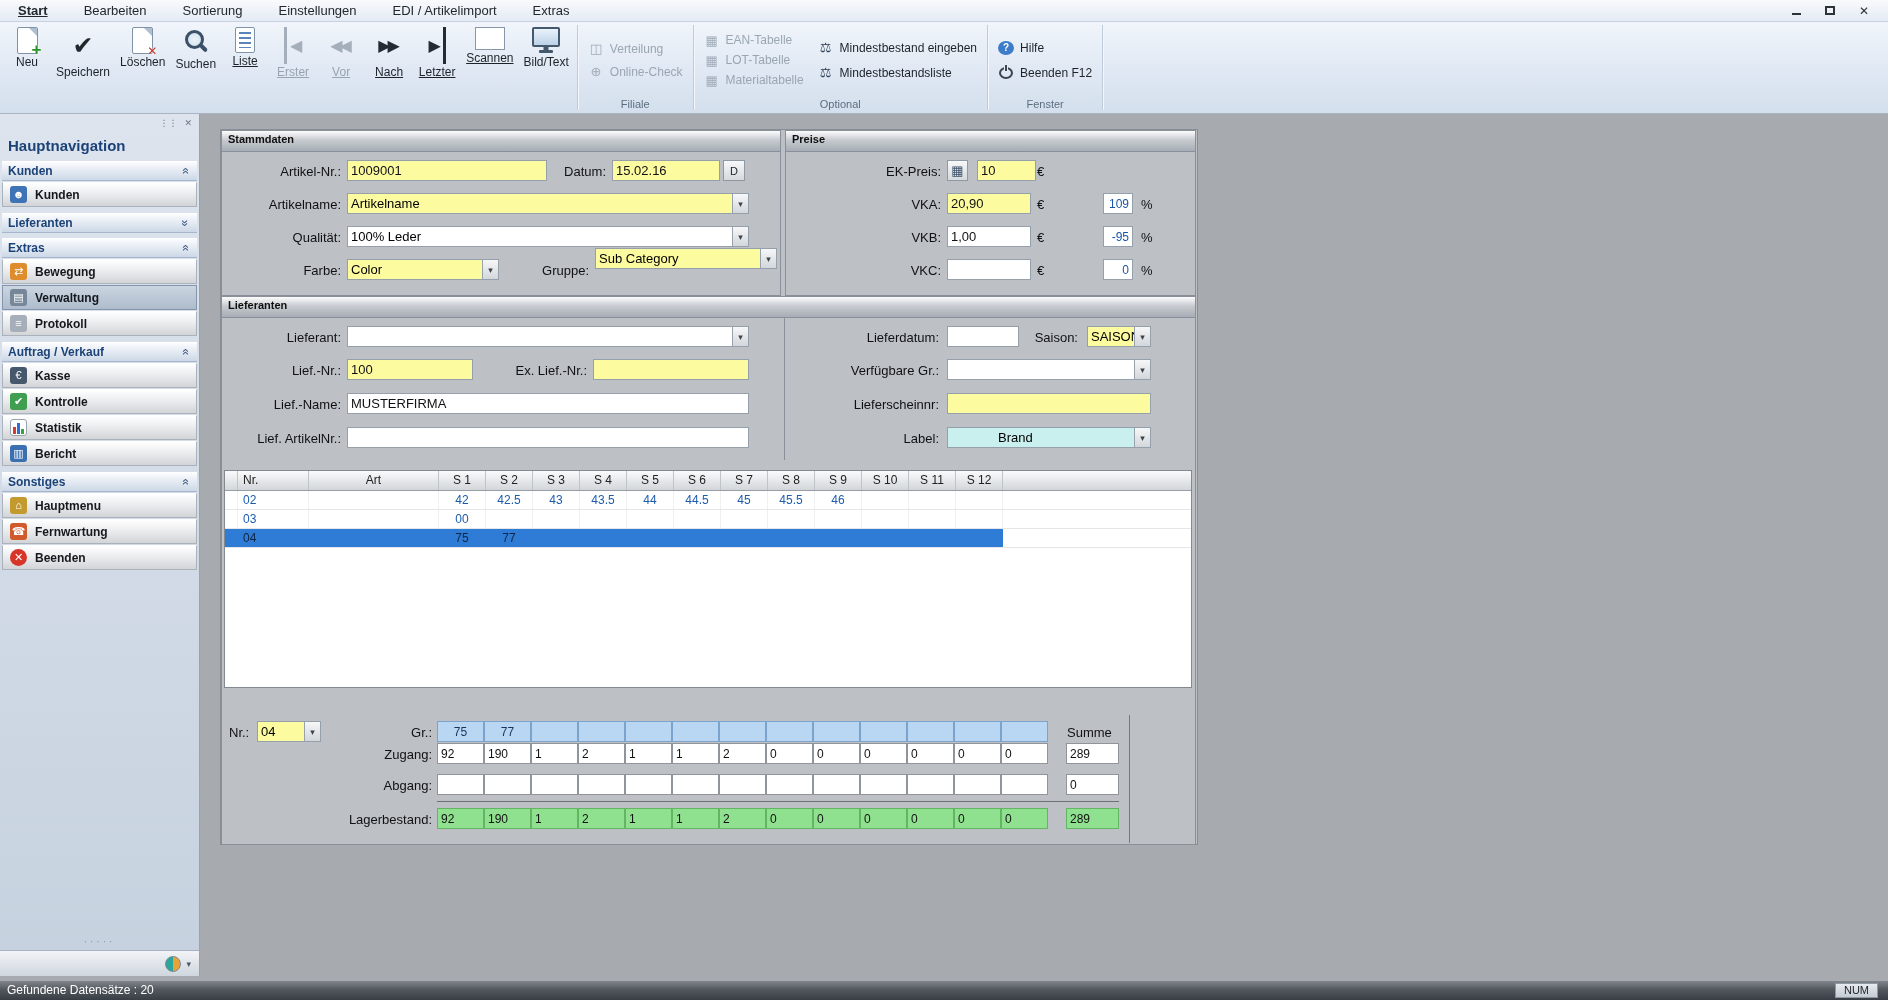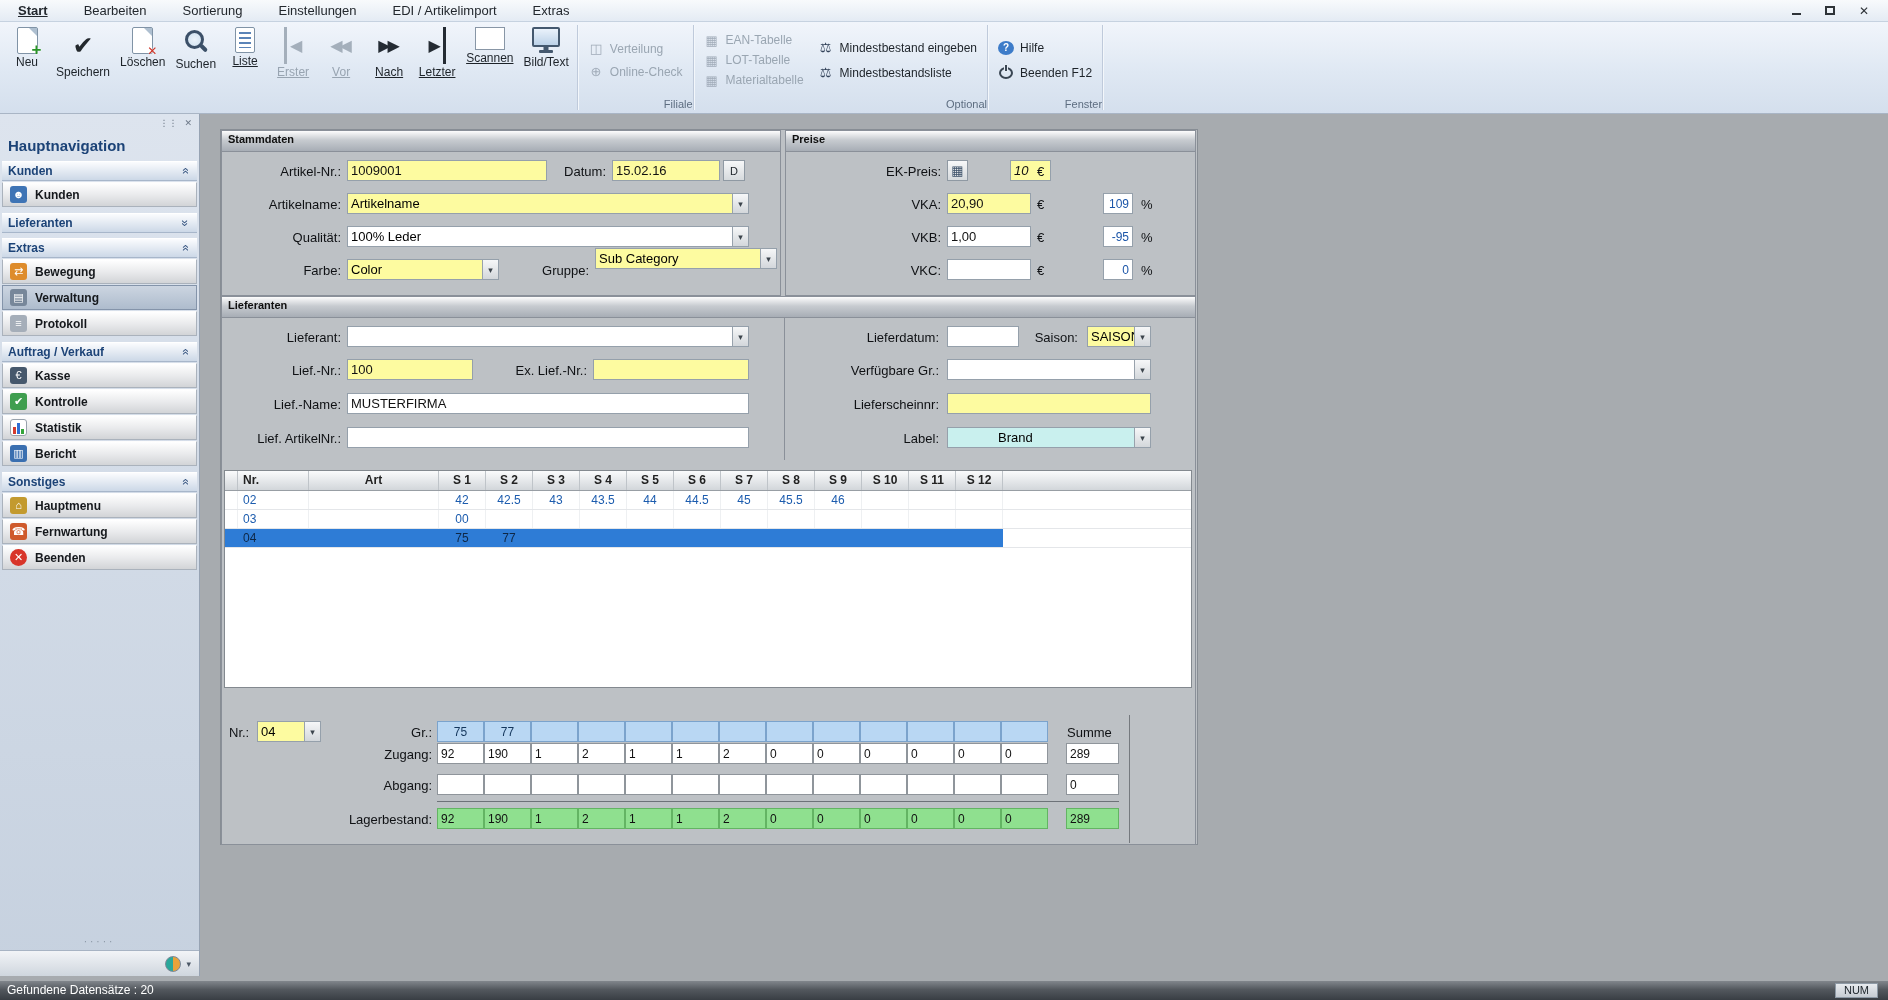--- a/index.html
+++ b/index.html
@@ -65,21 +65,21 @@
   .rbi-monitor::before { content:""; position:absolute; left:50%; bottom:-5px; transform:translateX(-50%);
     width:5px; height:4px; background:#44586e; }
   .rbi-monitor::after { content:""; position:absolute; left:50%; bottom:-8px; transform:translateX(-50%);
     width:14px; height:3px; background:#44586e; border-radius:1px; }
 
   .rb-group { display:flex; flex-direction:column; }
   .rb-gc { flex:1; display:flex; flex-direction:column; justify-content:center; gap:4px; padding:2px 10px; }
   .rb-cols { flex-direction:row; align-items:center; gap:14px; }
   .rb-stack3 { display:flex; flex-direction:column; gap:1px; }
   .rb-stack2 { display:flex; flex-direction:column; gap:6px; }
-  .rb-glabel { height:15px; text-align:right; font-size:11px; color:#5d6d80; }
+  .rb-glabel { height:15px; text-align:center; font-size:11px; color:#5d6d80; }
   .rb-sm { display:flex; align-items:center; gap:6px; font-size:12px; color:#1d2329; height:19px; white-space:nowrap; }
   .rb-sm.disabled { color:#9aa6b2; }
   .rbs { width:16px; text-align:center; font-size:13px; color:#33435a; flex:0 0 16px; }
   .rb-sm.disabled .rbs { color:#a0abb8; }
   .rbs-help { width:14px; height:14px; border-radius:50%; background:#3d7cc9; color:#fff !important;
     font-size:10px; font-weight:bold; display:inline-flex; align-items:center; justify-content:center; }
   .rbs-power { position:relative; width:14px; height:14px; display:inline-block; }
   .rbs-power::before { content:""; position:absolute; inset:1px; border:2px solid #3a4653; border-radius:50%; }
   .rbs-power::after { content:""; position:absolute; left:50%; top:-1px; transform:translateX(-50%);
     width:2px; height:6px; background:#3a4653; box-shadow:0 0 0 1px #e6edf5; }
@@ -141,21 +141,21 @@
   .calc-glyph { font-size:13px; color:#3c5068; }
   .pctbox { position:absolute; height:21px; width:30px; border:1px solid #95a0ab; background:#fff;
     color:#1b55a8; font-size:12px; text-align:right; padding:3px 3px 0 0; }
   .sym { position:absolute; font-size:13px; color:#0f1114; }
   .vdiv { position:absolute; width:1px; background:#8a9099; }
 
   
   #grid { position:absolute; left:3px; top:340px; width:968px; height:218px;
     background:#fff; border:1px solid #83898f; overflow:hidden; }
   .g-head { display:flex; height:20px; background:linear-gradient(#fafbfc,#d2d6da); border-bottom:1px solid #989ea4; }
-  .g-h { font-size:12px; color:#222; text-align:center; line-height:19px; border-right:1px solid #bfc4c9;font-weight:bold; }
+  .g-h { font-size:12px; color:#222; text-align:center; line-height:19px; border-right:1px solid #bfc4c9; }
   .g-row { display:flex; height:19px; border-bottom:1px solid #e4e6e9; }
   .g-c { font-size:12px; color:#1c5cae; line-height:18px; border-right:1px solid #eef0f2; text-align:center; overflow:hidden; }
   .g-gut { width:13px; } .g-nr { width:71px; text-align:left; padding-left:5px; }
   .g-art { width:130px; } .g-s { width:47px; } .g-fill { flex:1; border-right:none; }
   .g-row.sel .g-c { background:#2e7cd6; color:#0e2746; border-right-color:#2e7cd6; }
   .g-row.sel .g-fill { background:#fff; }
 
   
   .bz-row { position:absolute; left:216px; display:flex; }
   .bz-cell { width:47px; height:21px; border:1px solid #8f959b; background:#fff;
@@ -428,21 +428,21 @@
       <span class="dd-btn"></span>
     </div>
 
     <div class="fbox" style="left:564px;top:0;width:411px;height:166px">
       <div class="sec-head">Preise</div>
     </div>
     <div class="flabel" style="left:590px;top:34px;width:130px">EK-Preis:</div>
     <div class="mini-btn" style="left:726px;top:30px;width:21px">
         <span class="calc-glyph">▦</span>
       </div>
-    <input class="fin yellow" style="left: 789px; top: 30px; width: 41px; font-style: italic;" value="10">
+    <input class="fin yellow" style="left: 756px; top: 30px; width: 59px;" value="10">
     <div class="sym" style="left:816px;top:34px">€</div>
 
     <div class="flabel" style="left:590px;top:67px;width:130px">VKA:</div>
     <input class="fin yellow" style="left: 726px; top: 63px; width: 84px;" value="20,90">
     <div class="sym" style="left:816px;top:67px">€</div>
     <div class="pctbox" style="left:882px;top:63px">109</div>
     <div class="sym" style="left:920px;top:67px">%</div>
 
     <div class="flabel" style="left:590px;top:100px;width:130px">VKB:</div>
     <input class="fin" style="left: 726px; top: 96px; width: 84px;" value="1,00">

